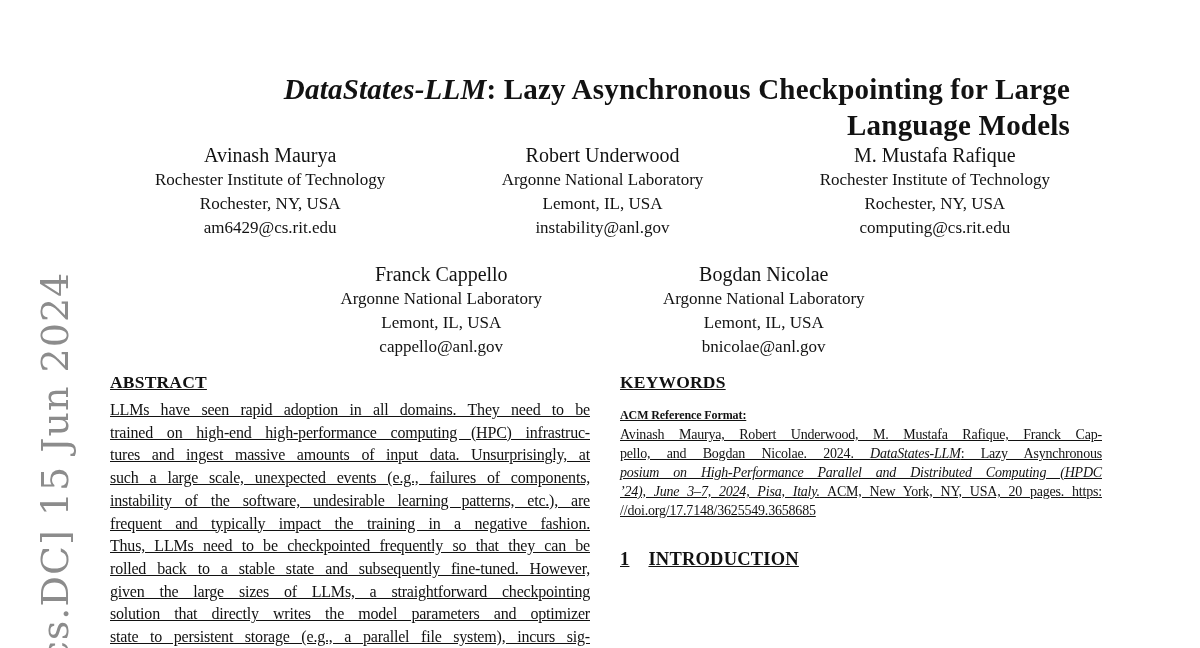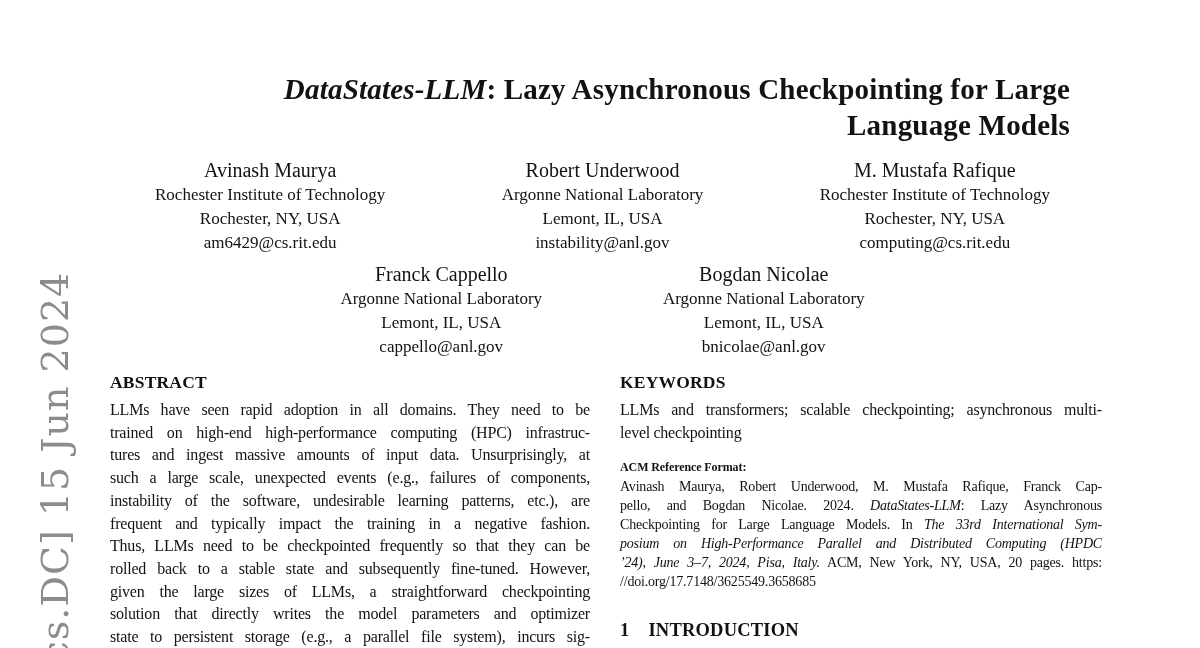--- a/index.html
+++ b/index.html
@@ -35,28 +35,28 @@
     text-align: right;
     font-size: 29px;
     font-weight: bold;
     line-height: 36px;
     letter-spacing: 0.2px;
   }
   .title .it { font-style: italic; }
 
   
   .authors-row { position: absolute; display: flex; }
-  .authors-row-1 { top: 157px; left: 110px; width: 985px; gap: 12px; }
+  .authors-row-1 { top: 142px; left: 110px; width: 985px; gap: 12px; }
   .authors-row-2 { top: 261px; left: 280px; width: 645px; }
   .author-card { flex: 1; text-align: center; }
   .author-name { font-size: 20px; line-height: 26px; }
   .author-line { font-size: 17px; line-height: 24px; text-align: center; }
 
   
-  .col { position: absolute; top: 372px; }
+  .col { position: absolute; top: 372px; text-decoration: underline; }
   .col-left  { left: 110px; width: 480px; }
   .col-right { left: 620px; width: 482px; }
 
   .sec-heading {
     font-size: 17.5px;
     font-weight: bold;
     line-height: 20px;
     margin: 0 0 7px 0;
     letter-spacing: 0.2px;
   }
@@ -158,31 +158,26 @@
         <div class="line"><span>Thus, LLMs need to be checkpointed frequently so that they can be</span></div>
         <div class="line"><span>rolled back to a stable state and subsequently fine-tuned. However,</span></div>
         <div class="line"><span>given the large sizes of LLMs, a straightforward checkpointing</span></div>
         <div class="line"><span>solution that directly writes the model parameters and optimizer</span></div>
         <div class="line"><span>state to persistent storage (e.g., a parallel file system), incurs sig-</span></div>
       </div>
   </div>
 
   <div class="col col-right">
     <h2 class="sec-heading">KEYWORDS</h2>
-    <div class="bodylines last-left">
-        <div class="line"><span>LLMs and transformers; scalable checkpointing; asynchronous multi-</span></div>
-        <div class="line"><span>level checkpointing</span></div>
-      </div>
 
     <div class="acm-block">
       <p class="acm-heading">ACM Reference Format:</p>
       <div class="acm-lines last-left">
           <div class="line"><span>Avinash Maurya, Robert Underwood, M. Mustafa Rafique, Franck Cap-</span></div>
           <div class="line"><span>pello, and Bogdan Nicolae. 2024. </span><span class="it">DataStates-LLM</span><span>: Lazy Asynchronous</span></div>
-          <div class="line"><span>Checkpointing for Large Language Models. In </span><span class="it">The 33rd International Sym-</span></div>
           <div class="line"><span class="it">posium on High-Performance Parallel and Distributed Computing (HPDC</span></div>
           <div class="line"><span class="it">’24), June 3–7, 2024, Pisa, Italy.</span><span> ACM, New York, NY, USA, 20 pages. https:</span></div>
           <div class="line"><span>//doi.org/17.7148/3625549.3658685</span></div>
         </div>
     </div>
 
     <div class="intro-heading">
       <span class="sec-num">1</span>
       <span>INTRODUCTION</span>
     </div>

